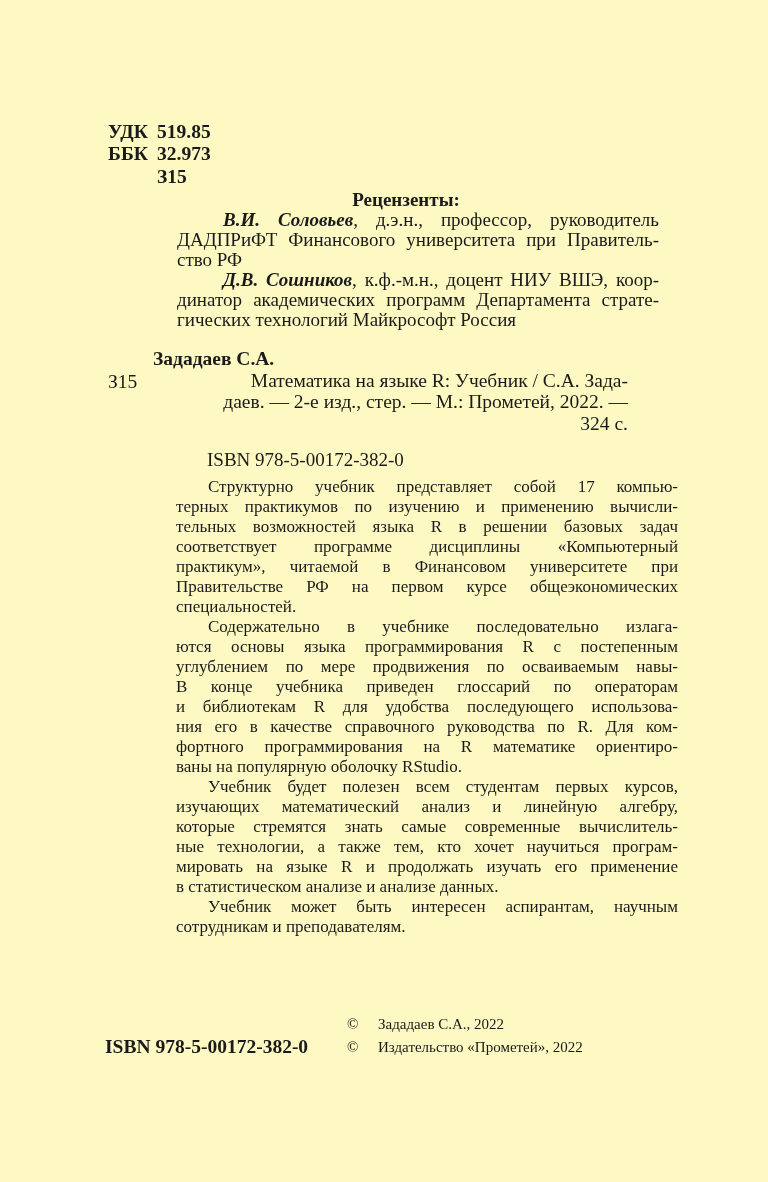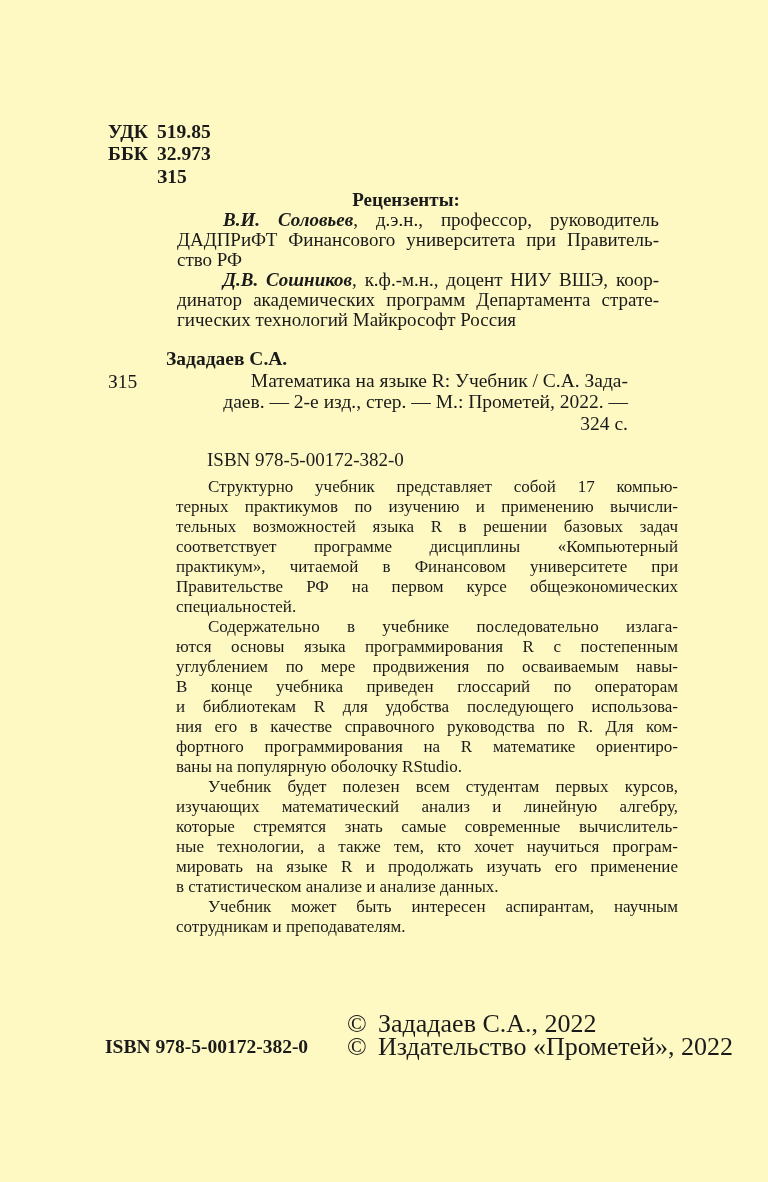--- a/index.html
+++ b/index.html
@@ -20,33 +20,33 @@
   .rev-heading{font-weight:bold;text-align:center;margin-right:24px;}
   .j{text-align:justify;text-align-last:justify;}
   .ind46{text-indent:46px;}
   .ind32{text-indent:32px;}
   .ind30{text-indent:30px;}
   .bi{font-weight:bold;font-style:italic;}
 
   
   .catalog{left:108px;top:348px;width:520px;font-size:19.5px;line-height:21.5px;}
   .cat-sign{position:absolute;left:0;top:23px;}
-  .cat-body{margin-left:58px;}
+  .cat-body{margin-left:45px;}
   .cat-author{font-weight:bold;}
   .cat-line{white-space:nowrap;text-align:right;}
 
   
   .isbn-top{left:207px;top:450px;font-size:19px;line-height:20px;}
 
   
   .annotation{left:176px;top:477px;width:502px;font-size:17px;line-height:20px;}
 
   
   .footer-isbn{left:105px;top:1036px;font-size:19.5px;font-weight:bold;white-space:nowrap;}
-  .copyright{left:347px;top:1013px;font-size:26px;line-height:22.5px;font-family:Liberation Serif, serif;}
+  .copyright{left:347px;top:1013px;font-size:15px;line-height:22.5px;font-family:Liberation Serif, serif;}
   .copyright .csign{display:inline-block;width:31px;}
   .copyright .cline{white-space:nowrap;}
 </style>
 </head>
 <body>
 
 <div class="page">
 
   <div class="abs classification">
     <div><span class="lab">УДК</span><span>519.85</span></div>

